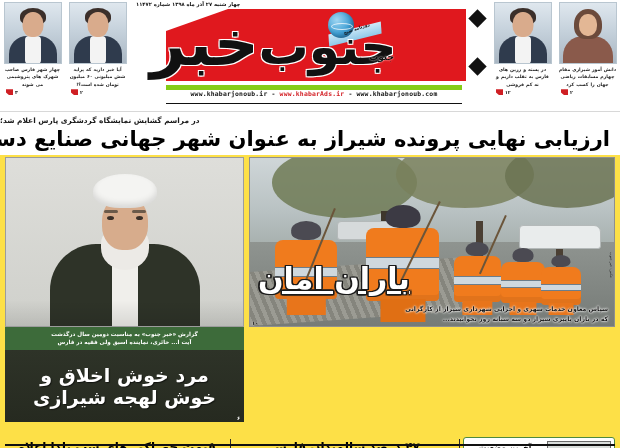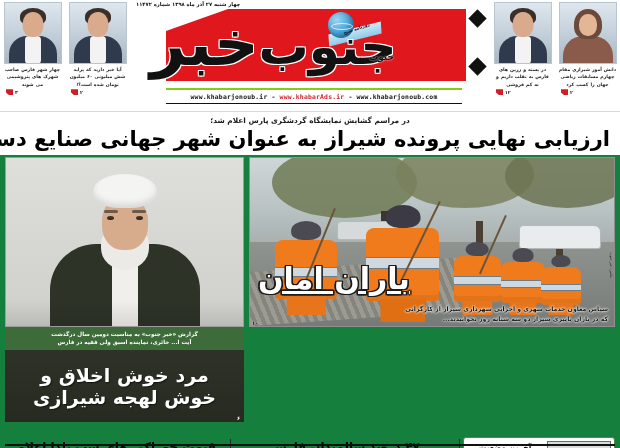--- a/index.html
+++ b/index.html
@@ -12,21 +12,21 @@
     height: 448px;
     overflow: hidden;
     font-family: "DejaVu Sans", "Liberation Sans", sans-serif;
     color: #111;
     position: relative;
   }
   .page {
     width: 620px;
     height: 448px;
     position: relative;
-    background: #15803d;
+    background: #fde047;
     box-sizing: border-box;
   }
 
   
   .masthead {
     position: relative;
     height: 112px;
     display: flex;
     flex-direction: row-reverse;
     align-items: flex-start;
@@ -251,42 +251,41 @@
   }
   .diamond.d1 { top: 12px; right: 6px; }
   .diamond.d2 { top: 60px; right: 6px; }
   .url-bar {
     position: absolute;
     bottom: 8px;
     right: 28px;
     width: 296px;
     height: 13px;
     background: #ffffff;
-    border-top: 2px solid #84cc16;
+    border-top: 5px solid #84cc16;
     border-bottom: 1px solid #111;
     display: flex;
-    align-items: center;
     justify-content: center;
     z-index: 6;
   }
   .url-text {
     font-family: "DejaVu Sans Mono", "Liberation Mono", monospace;
     font-size: 6.4px;
     font-weight: bold;
     letter-spacing: 0.2px;
     direction: ltr;
     white-space: nowrap;
   }
   .url-text .red { color: #d32026; }
   .url-text .blk { color: #111; }
 
   
   .headline-wrap {
-    padding: 3px 10px 3px 10px;
-    text-align: center;
+    padding: 3px 10px 3px 0;
+    text-align: left;
     background: #ffffff;
   }
   .kicker {
     font-size: 7.4px;
     font-weight: bold;
     color: #1a1a1a;
     margin: 1px 0 3px 0;
     direction: rtl;
     letter-spacing: -0.1px;
   }

